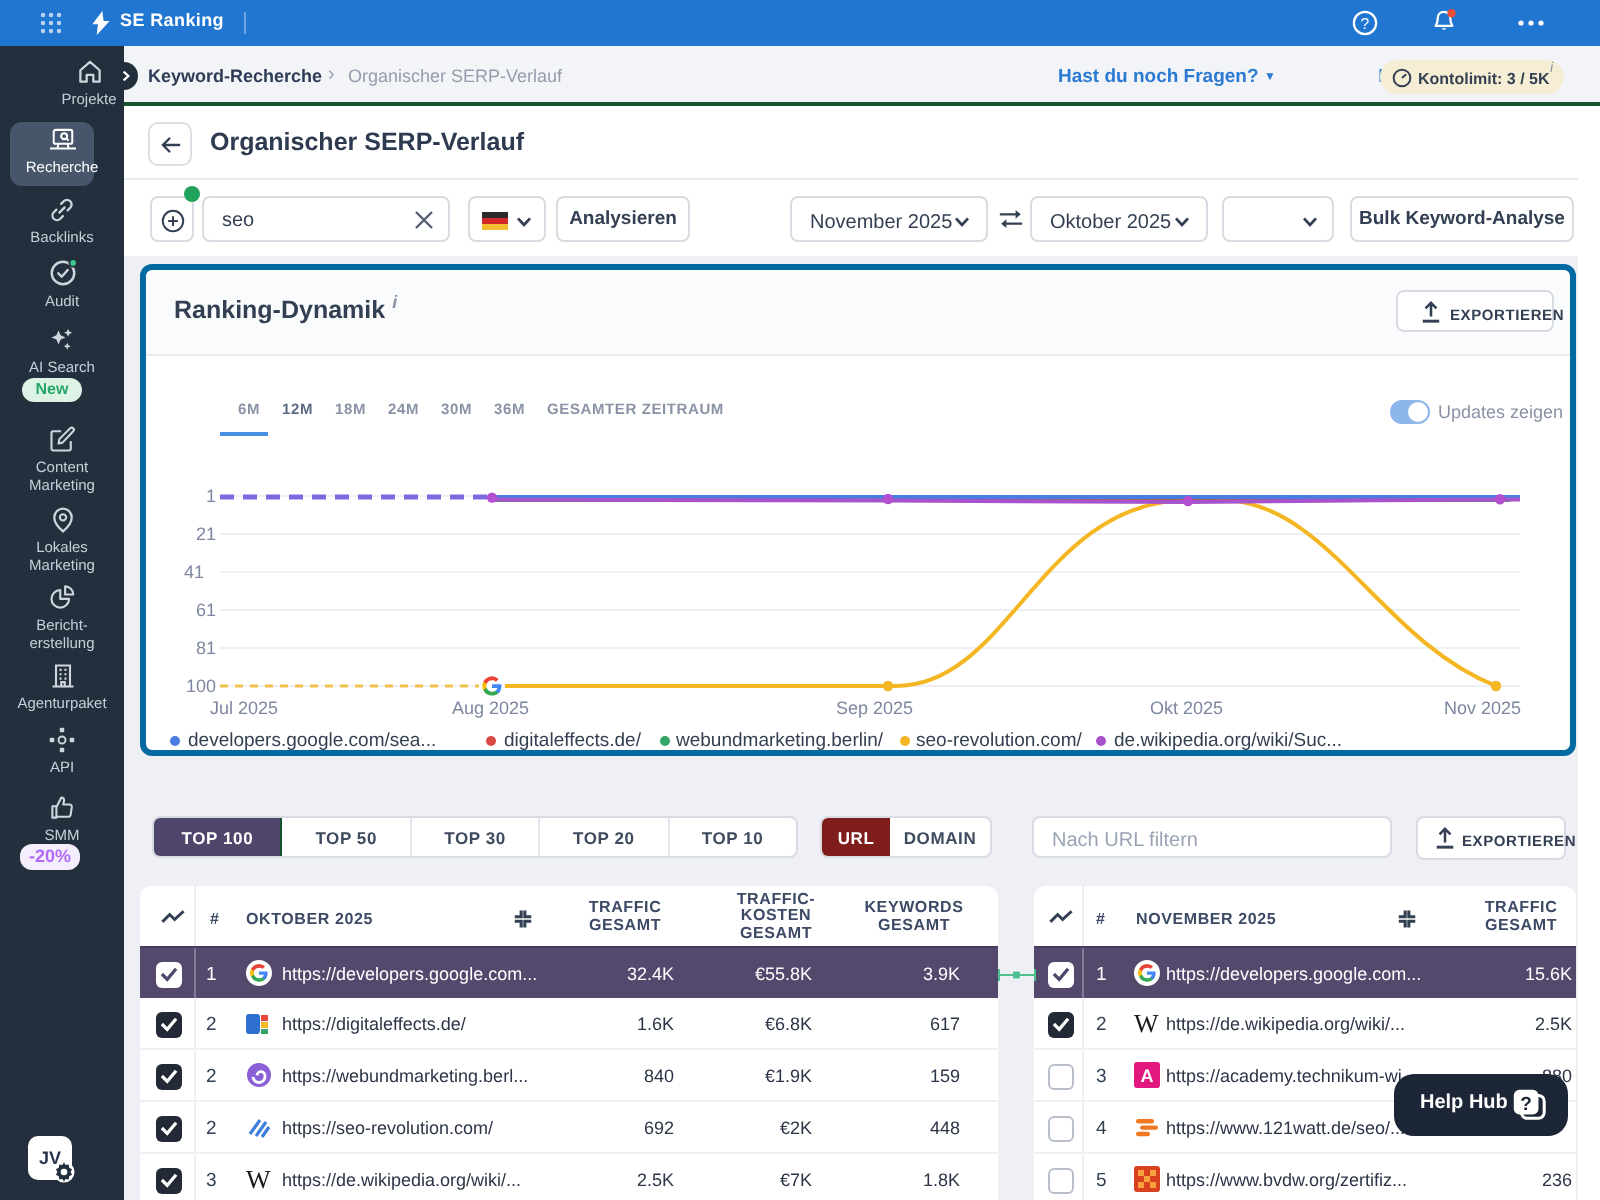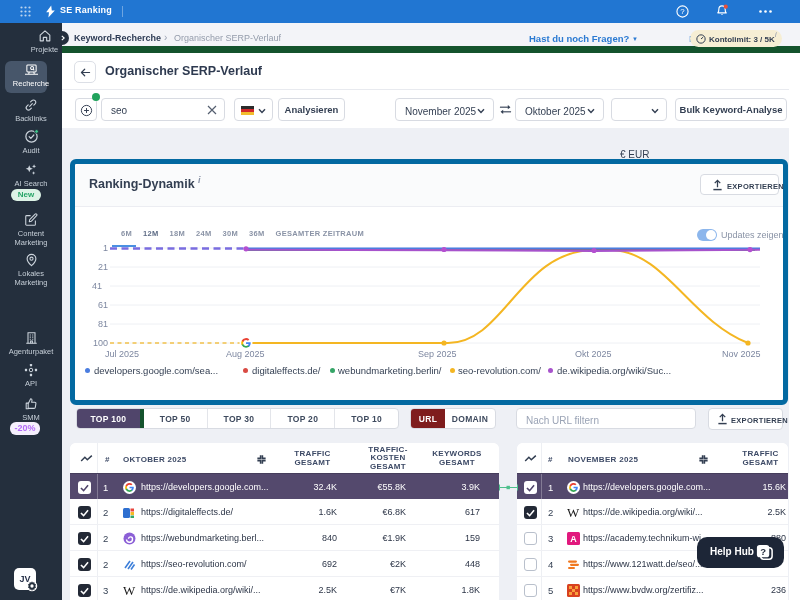--- a/index.html
+++ b/index.html
@@ -2,21 +2,21 @@
 <html><head>
 <meta charset="utf-8">
 <style>
   * { margin:0; padding:0; box-sizing:border-box; }
   html,body { width:800px; height:600px; overflow:hidden; font-family:"Liberation Sans",sans-serif; }
   body { position:relative; background:#eef0f5; }
   .abs { position:absolute; }
   
   #topbar { left:0; top:0; width:800px; height:23px; background:#2176d2; }
   
-  #crumbbar { left:0; top:23px; width:800px; height:30px; background:#f3f4f8; border-bottom:7px solid #14532d; }
+  #crumbbar { left:0; top:23px; width:800px; height:30px; background:#f3f4f8; border-bottom:2px solid #14532d; }
   
   #sidebar { left:0; top:23px; width:62px; height:577px; background:#242f3d; z-index:5; }
   .sideitem { position:absolute; width:62px; text-align:center; color:#c6cfd8; font-size:7.5px; }
   .sideitem svg { display:block; margin:0 auto 2px auto; }
   
   #scrollstrip { left:789px; top:53px; width:11px; height:547px; background:#fff; z-index:4; }
   .card { position:absolute; background:#fff; border-radius:6px; }
   .btn { position:absolute; background:#fff; border:1px solid #d8dbe2; border-radius:4px; color:#333f52; }
   .seg { font-weight:bold; font-size:8.5px; letter-spacing:.3px; color:#3e4a5e; display:flex; align-items:center; justify-content:center; }
   .thead { position:absolute; left:0; top:0; width:100%; background:#fff; font-size:8px; font-weight:bold; color:#3d4a66; letter-spacing:.3px; }
@@ -181,20 +181,27 @@
   </div>
 
   <div class="sideitem" style="top:230px;">
     <svg width="13" height="14" viewBox="0 0 14 16">
         <path fill="none" stroke="#cdd5dd" stroke-width="1.3" d="M7 1.5A5 5 0 0 1 12 6.5c0 3.2-3.4 6.6-5 8-1.6-1.4-5-4.8-5-8A5 5 0 0 1 7 1.5z"></path>
         <circle cx="7" cy="6.5" r="1.8" fill="none" stroke="#cdd5dd" stroke-width="1.2"></circle>
       </svg>
     Lokales<br>Marketing
   </div>
 
+  <div class="sideitem" style="top:269px;">
+    <svg width="14" height="14" viewBox="0 0 16 16">
+        <path fill="none" stroke="#cdd5dd" stroke-width="1.25" stroke-linejoin="round" d="M7 3.5A5 5 0 1 0 12 8.5L7 8.5Z"></path>
+        <path fill="none" stroke="#cdd5dd" stroke-width="1.25" stroke-linejoin="round" d="M9.8 1.4A4.6 4.6 0 0 1 14.4 6L9.8 6Z"></path>
+      </svg>
+    Bericht-<br>erstellung
+  </div>
 
   <div class="sideitem" style="top:308px;">
     <svg width="13" height="14" viewBox="0 0 14 16">
         <g fill="none" stroke="#cdd5dd" stroke-width="1.2">
           <path d="M3 14V2h8v12"></path>
           <path d="M1 14h12"></path>
           <path d="M5 4.5h1.2M7.8 4.5H9M5 7h1.2M7.8 7H9M5 9.5h1.2M7.8 9.5H9"></path>
           <path d="M6 14v-2.5h2V14"></path>
         </g>
       </svg>
@@ -283,21 +290,21 @@
     </svg>
 </div>
 <div class="btn" style="left:611px;top:98px;width:56px;height:23px;">
   <span style="position:absolute;left:8px;top:6.5px;font-size:10px;margin-top:43px;">€ EUR</span>
   <svg style="position:absolute;right:7px;top:9px" width="8" height="6" viewBox="0 0 8 6">
       <path d="M1 1.2 4 4.5 7 1.2" fill="none" stroke="#333f52" stroke-width="1.4"></path>
     </svg>
 </div>
 <div class="btn" style="left:675px;top:98px;width:112px;height:23px;font-size:9.5px;font-weight:bold;text-align:center;line-height:22px;white-space:nowrap;">Bulk Keyword-Analyse</div>
 
-<div class="card" style="left:70px;top:159px;width:718px;height:246px;border:5px solid #0369a1;">
+<div class="card" style="left:70px;top:132px;width:718px;height:246px;border:3px solid #0369a1;">
   <div style="position:absolute;left:0;top:0;width:100%;height:43px;background:#fafbfc;border-bottom:1px solid #ecedf2;border-radius:6px 6px 0 0;"></div>
   <div style="position:absolute;left:14px;top:13px;font-size:12.5px;font-weight:bold;color:#333f52;">Ranking-Dynamik <span style="font-size:9px;color:#8a93a6;font-style:italic;position:relative;top:-5px;">i</span></div>
   <div class="btn" style="left:625px;top:10px;width:79px;height:21px;">
     <svg style="position:absolute;left:11px;top:4px" width="11" height="12" viewBox="0 0 12 13">
         <g fill="none" stroke="#333f52" stroke-width="1.4">
           <path d="M6 9V2M3 4.5 6 1.5l3 3"></path>
           <path d="M1.5 11.5h9" stroke-width="1.6"></path>
         </g>
       </svg>
     <span style="position:absolute;left:26px;top:7px;font-size:7.5px;font-weight:bold;letter-spacing:.3px;">EXPORTIEREN</span>
@@ -376,21 +383,21 @@
   <span class="abs" style="left:330px;top:4px;width:5px;height:5px;border-radius:50%;background:#35a567;"></span>
   <span class="abs" style="left:338px;top:1px;">webundmarketing.berlin/</span>
   <span class="abs" style="left:450px;top:4px;width:5px;height:5px;border-radius:50%;background:#f4b622;"></span>
   <span class="abs" style="left:458px;top:1px;">seo-revolution.com/</span>
   <span class="abs" style="left:548px;top:4px;width:5px;height:5px;border-radius:50%;background:#a753cc;"></span>
   <span class="abs" style="left:557px;top:1px;">de.wikipedia.org/wiki/Suc...</span>
 </div>
 
 <div class="abs" style="left:76px;top:408px;width:323px;height:21px;background:#fff;border:1px solid #d8dbe2;border-radius:4px;display:flex;">
   <div class="seg" style="flex:1;background:#50456b;color:#fff;border-radius:3px 0 0 3px;">TOP 100</div>
-  <div class="seg" style="flex:1;border-left:4px solid #14532d;">TOP 50</div>
+  <div class="seg" style="flex:1;border-left:1px solid #14532d;">TOP 50</div>
   <div class="seg" style="flex:1;border-left:1px solid #e3e5ea;">TOP 30</div>
   <div class="seg" style="flex:1;border-left:1px solid #e3e5ea;">TOP 20</div>
   <div class="seg" style="flex:1;border-left:1px solid #e3e5ea;">TOP 10</div>
 </div>
 <div class="abs" style="left:410px;top:408px;width:86px;height:21px;background:#fff;border:1px solid #d8dbe2;border-radius:4px;display:flex;">
   <div class="seg" style="width:34px;background:#7f1d1d;color:#fff;border-radius:3px 0 0 3px;">URL</div>
   <div class="seg" style="flex:1;">DOMAIN</div>
 </div>
 <div class="abs" style="left:516px;top:408px;width:180px;height:21px;background:#fff;border:1px solid #d8dbe2;border-radius:4px;padding-left:32px;">
   <span style="position:absolute;left:9px;top:5.5px;font-size:10px;color:#9aa3b5;">Nach URL filtern</span>

